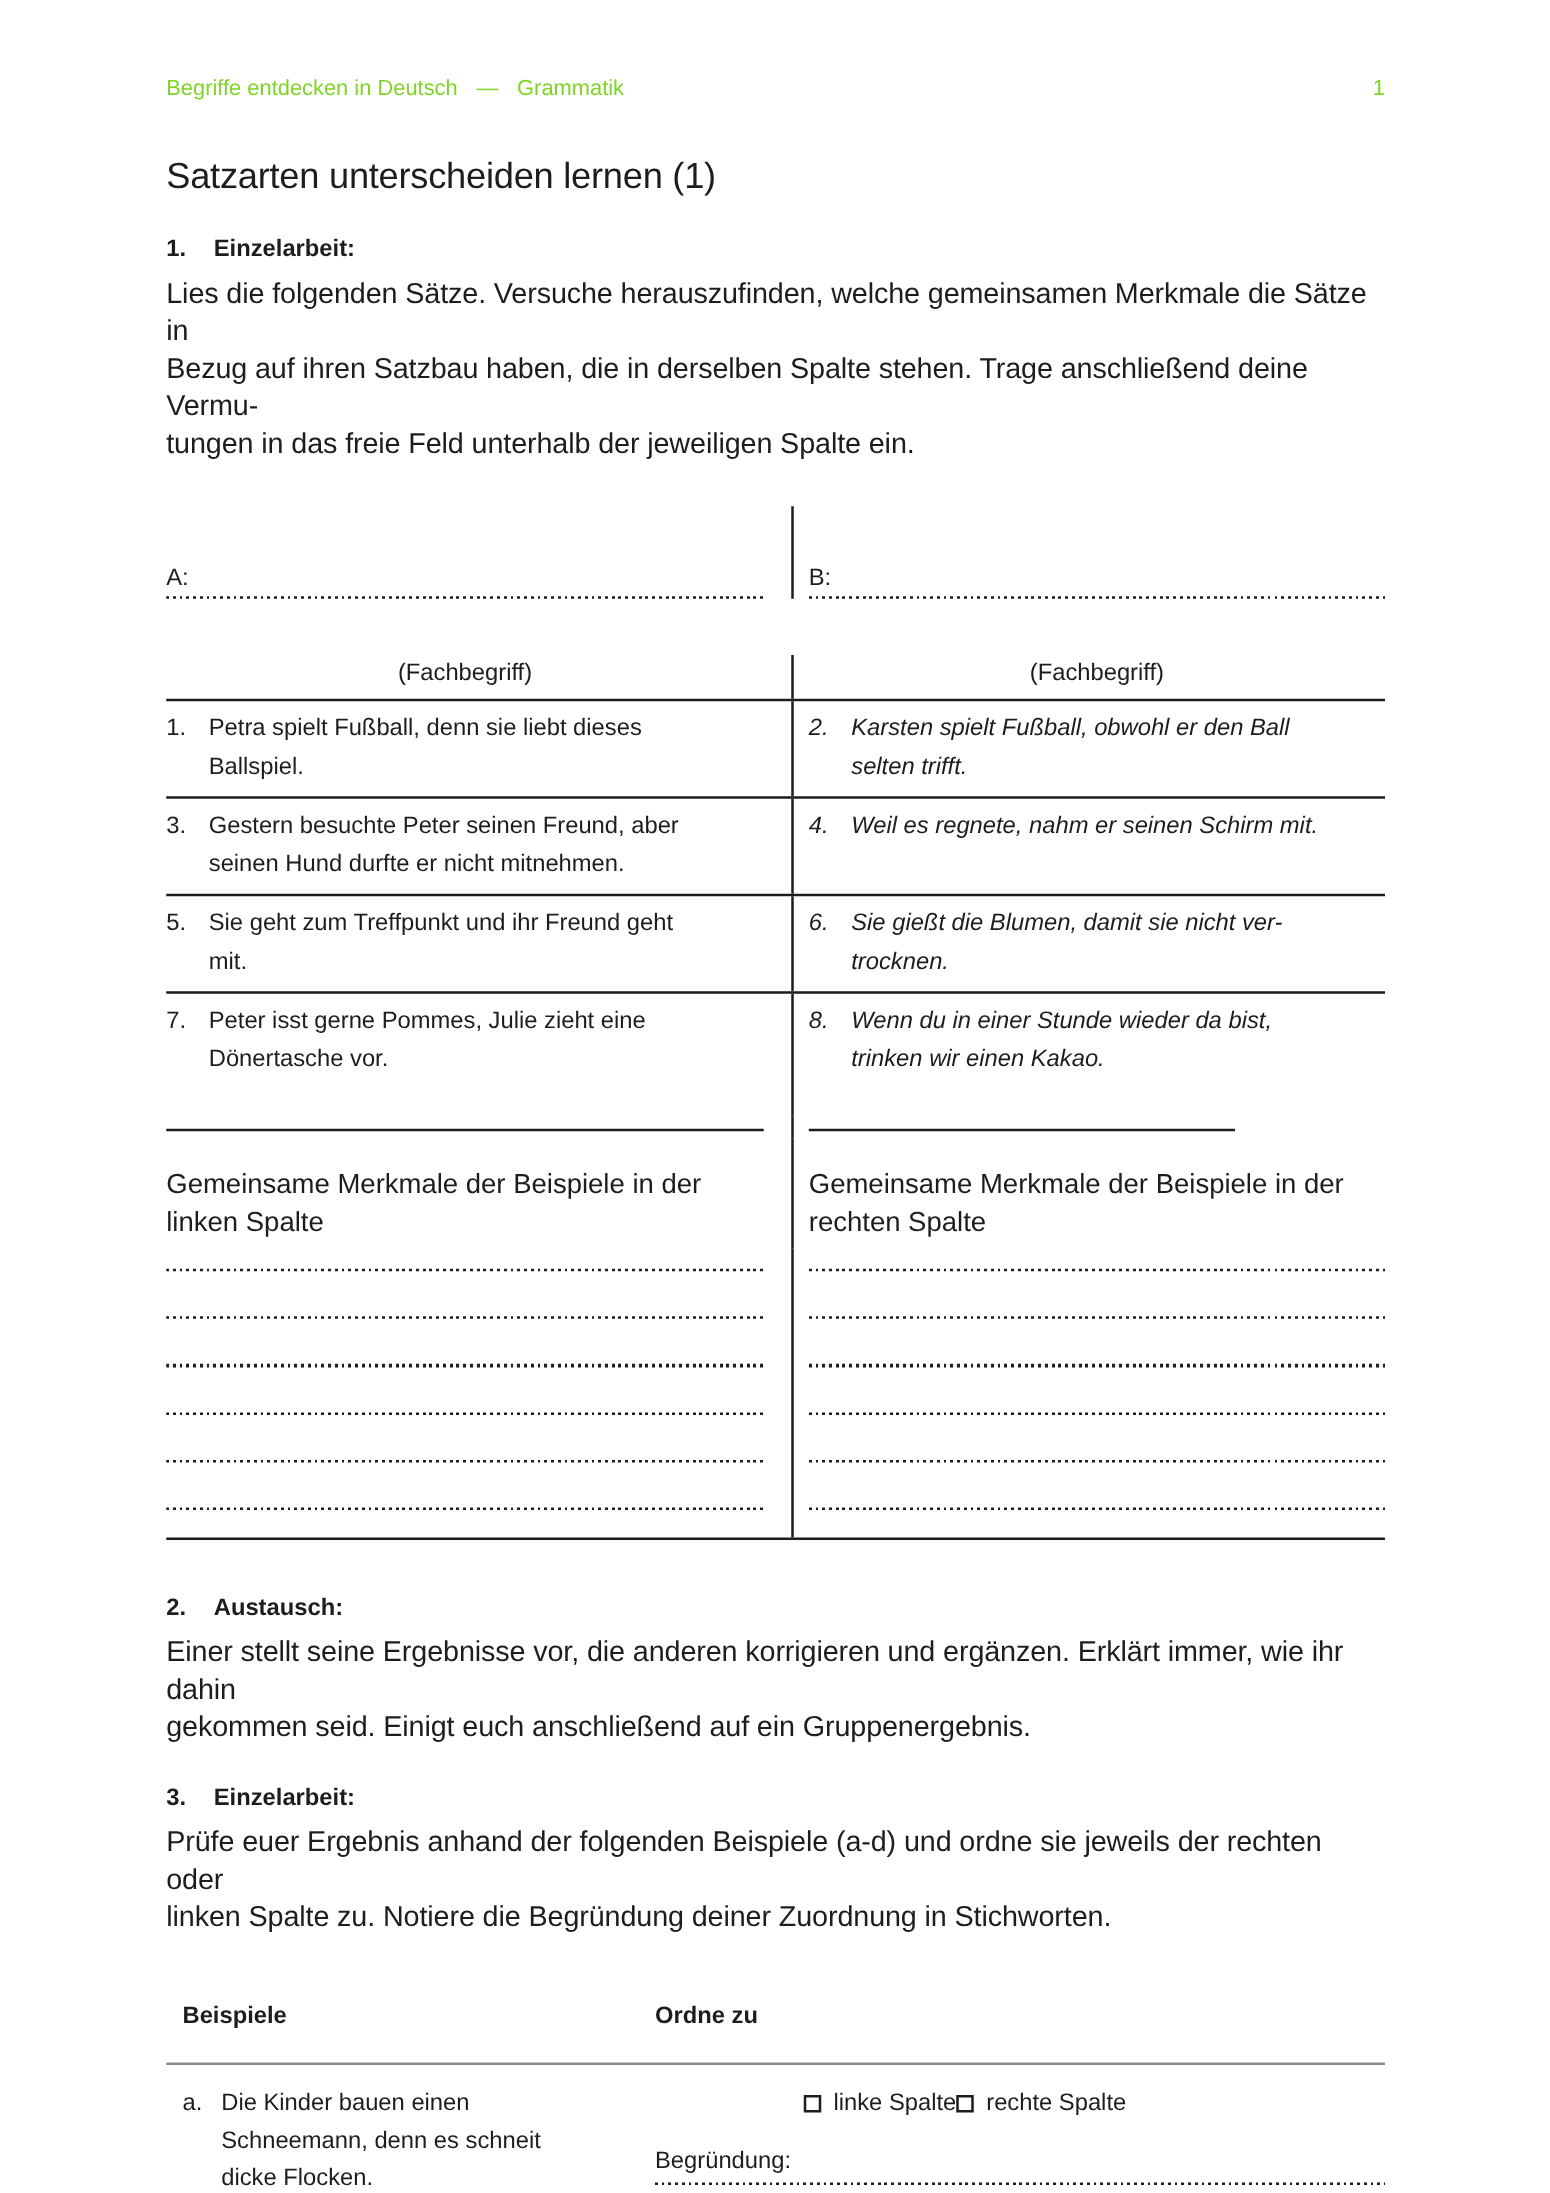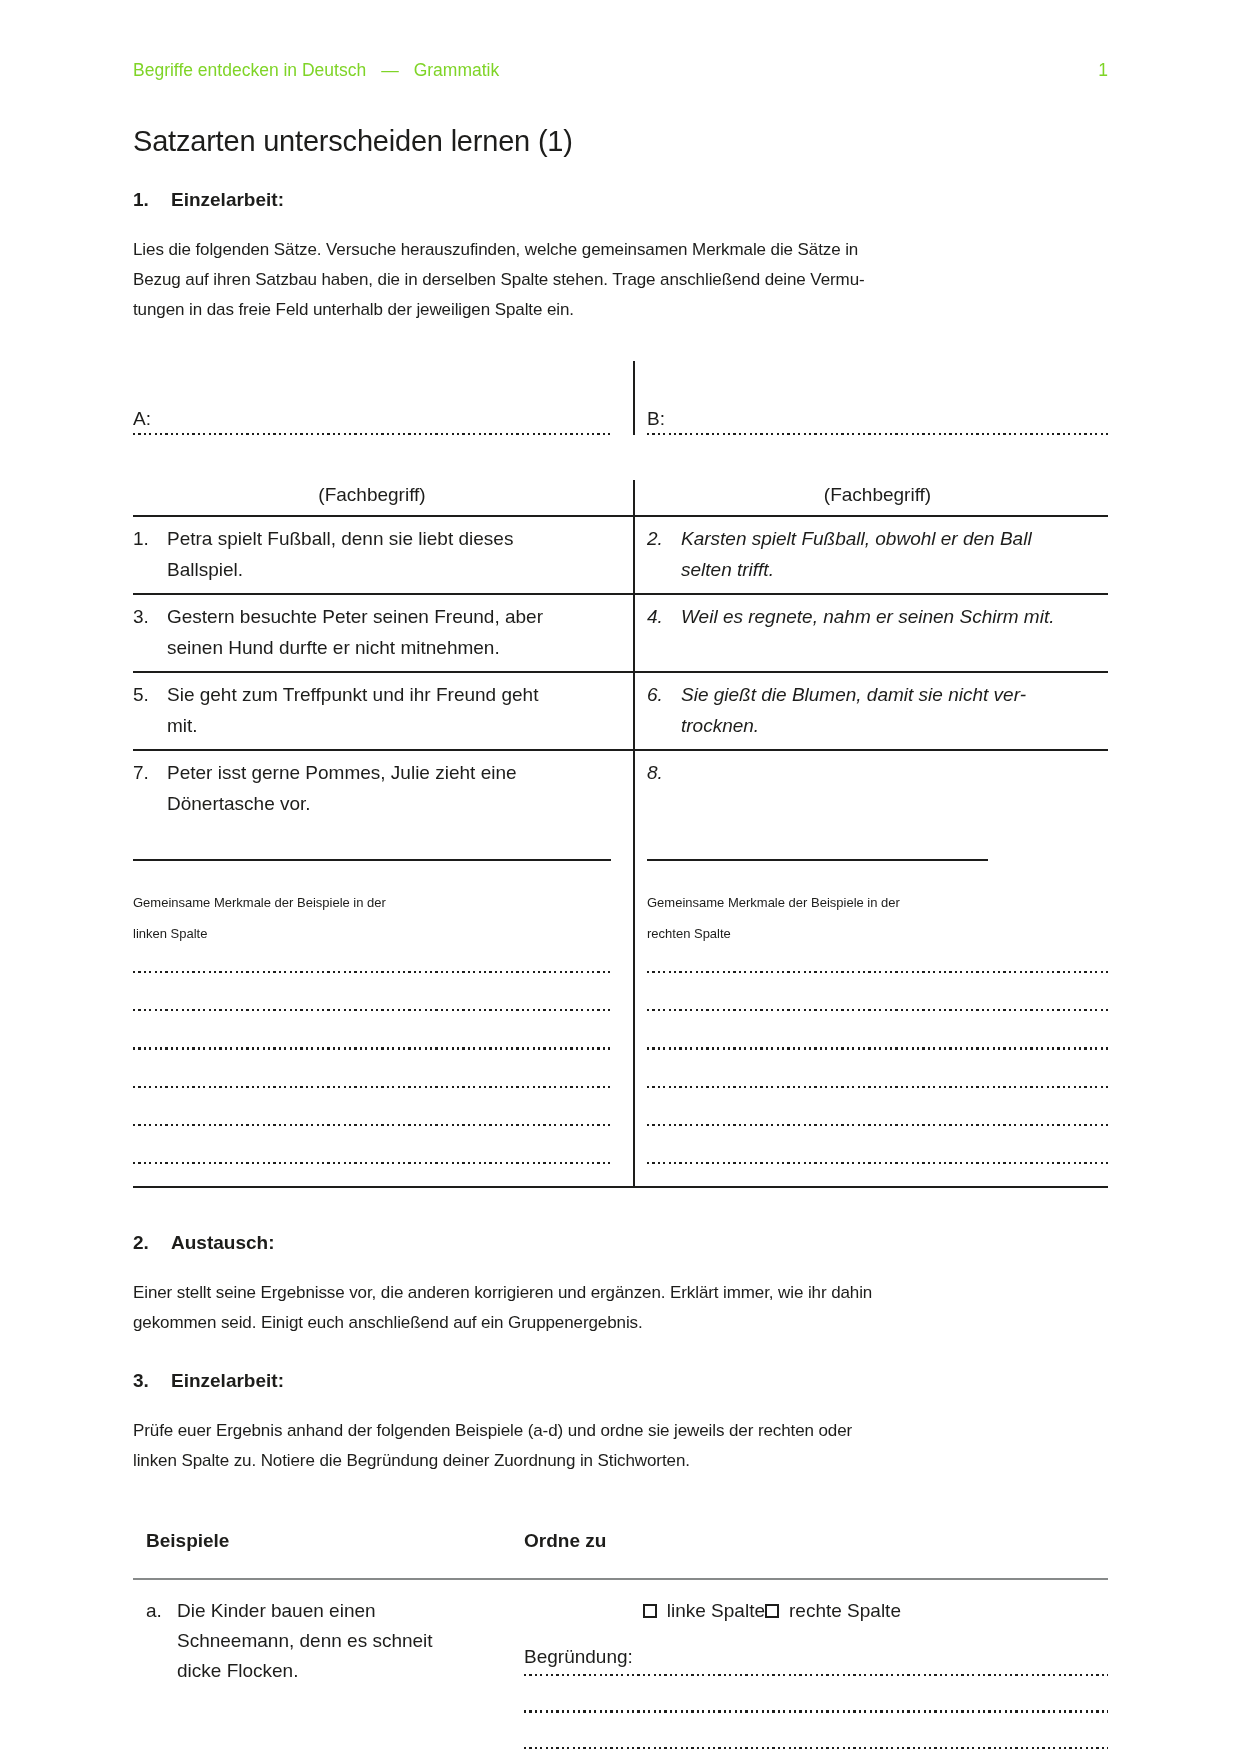--- a/index.html
+++ b/index.html
@@ -8,21 +8,21 @@
   .content { position:absolute; left:133px; top:0; width:975px; }
 
   .hdr { display:flex; justify-content:space-between; align-items:flex-start; margin-top:60px;
          font-size:17.5px; color:var(--accent,#7fd427); }
   .hdr .dash { margin:0 15px; }
 
   h1.title { margin-top:44px; font-size:29px; font-weight:400; letter-spacing:-0.2px; color:var(--ink); }
 
   .task-head { display:flex; margin-top:27px; font-size:19px; font-weight:bold; line-height:30px; }
   .task-head .tnum { width:38px; flex:none; }
-  .para { margin-top:20px; font-size:17px; line-height:30px; letter-spacing:-0.1px; }
+  .para { margin-top:4px; font-size:23px; line-height:30px; letter-spacing:-0.1px; }
 
   
   .compare { margin-top:36px; border-bottom:2.5px solid var(--ink); }
   .crow { display:flex; }
   .lcell { width:500px; padding-right:22px; }
   .rcell { width:475px; border-left:2px solid var(--ink); padding-left:12px; }
   .crow.bordered { border-bottom:2px solid var(--ink); }
 
   .labels .lcell, .labels .rcell { height:74px; display:flex; flex-direction:column; justify-content:flex-end; }
   .ab { font-size:19px; margin-bottom:3px; }
@@ -36,21 +36,21 @@
   .srow .lcell, .srow .rcell { padding-top:6px; padding-bottom:8px; display:flex; }
   .srow.last .lcell, .srow.last .rcell { padding-bottom:30px; }
   .snum { width:34px; flex:none; }
   .stext { flex:1; }
   .rcell .snum, .rcell .stext { font-style:italic; }
 
   .shortrow .lcell, .shortrow .rcell { padding-top:10px; padding-bottom:6px; }
   .solidline { height:2px; background:var(--ink); }
   .shortrow .rcell .solidline { width:74%; }
 
-  .merkrow { font-size:13px; line-height:31px; }
+  .merkrow { font-size:22px; line-height:31px; }
   .merkrow .lcell, .merkrow .rcell { padding-top:20px; padding-bottom:6px; }
 
   .writerow .lcell, .writerow .rcell { padding-top:16px; padding-bottom:22px; }
   .wline { margin-top:36px; }
   .wline:first-child { margin-top:0; }
 
   
   .atable { margin-top:52px; border-bottom:2px solid var(--gray,#878a8a); }
   .ahead { display:flex; font-size:19px; font-weight:bold; line-height:26px;
            padding:0 0 24px 13px; border-bottom:2px solid var(--gray,#878a8a); }
@@ -158,20 +158,24 @@
         <div class="crow srow last">
           <div class="lcell">
             <span class="snum">7.</span>
             <div class="stext">
               <div>Peter isst gerne Pommes, Julie zieht eine</div>
               <div>Dönertasche vor.</div>
             </div>
           </div>
           <div class="rcell">
             <span class="snum">8.</span>
+            <div class="stext">
+              <div>Wenn du in einer Stunde wieder da bist,</div>
+              <div>trinken wir einen Kakao.</div>
+            </div>
           </div>
         </div>
       </div>
 
     <div class="crow shortrow">
       <div class="lcell">
           <div class="solidline"></div>
         </div>
       <div class="rcell">
           <div class="solidline"></div>

